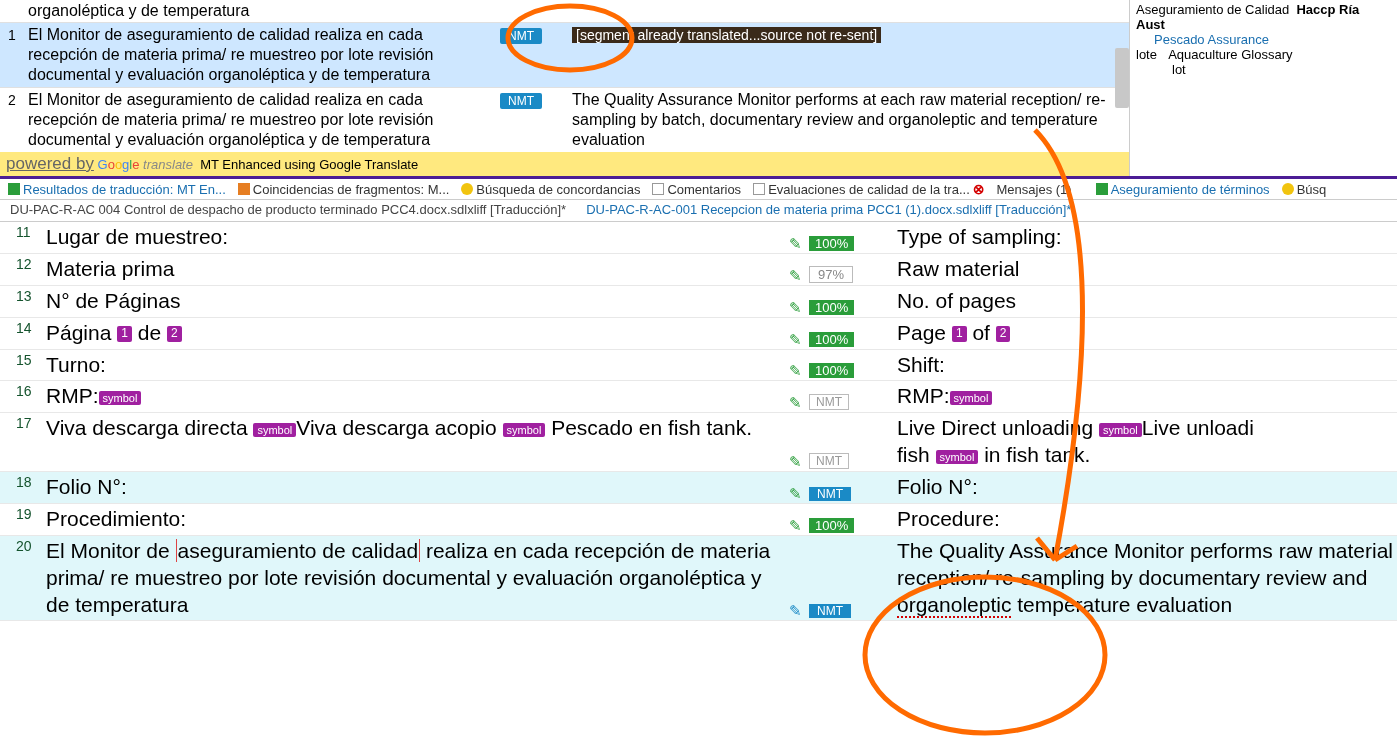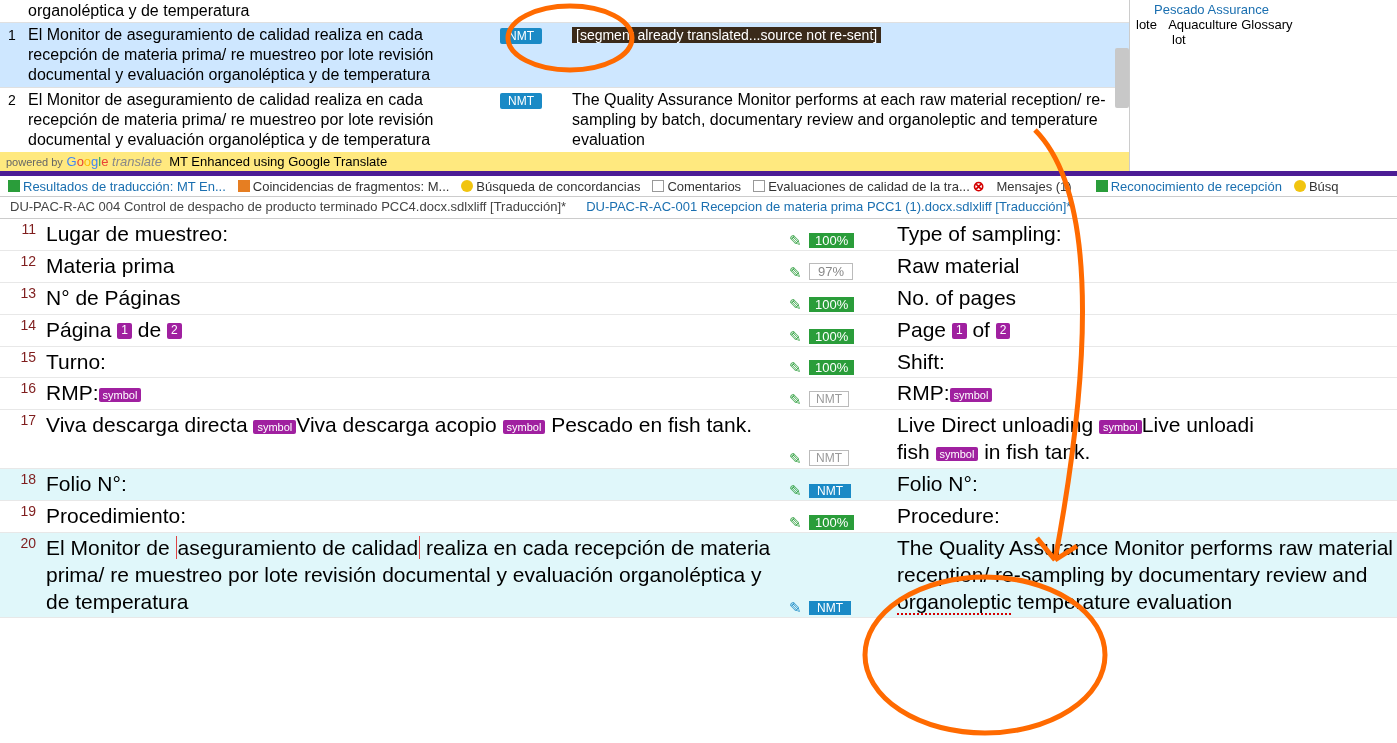--- a/index.html
+++ b/index.html
@@ -1,37 +1,37 @@
 <!DOCTYPE html>
 <html><head>
 <meta charset="utf-8">
 <style>
 * { box-sizing: border-box; margin: 0; padding: 0; }
 body { font-family: Arial, sans-serif; font-size: 14px; background: #fff; width: 1397px; height: 743px; overflow: hidden; position: relative; }
 
-.top-area { display: flex; border-bottom: 5px solid #4c1d95; }
+.top-area { display: flex; border-bottom: 3px solid #4c1d95; }
 .top-left { flex: 1; position: relative; }
 .top-right { width: 268px; border-left: 1px solid #ccc; padding: 2px 6px; font-size: 13px; }
 
 .continuation-row { padding: 2px 28px; font-size: 16px; }
 
 .match-row { display: flex; align-items: flex-start; border-top: 1px solid #e0e0e0; }
 .match-row.highlighted { background: #cee7ff; }
 .match-num { width: 24px; text-align: center; font-size: 14px; padding-top: 4px; }
 .match-source { width: 476px; padding: 2px 4px; font-size: 16px; line-height: 1.25; }
 .match-center { width: 68px; padding-top: 4px; }
 .match-target { flex: 1; padding: 2px 4px; font-size: 16px; line-height: 1.25; }
 
 .nmt-badge { background: #1a8ac6; color: #fff; font-size: 12px; padding: 1px 8px; border-radius: 2px; display: inline-block; }
 .already-translated { background: #3a2a1a; color: #fff; font-size: 14px; padding: 0 4px; }
 
 .scrollbar-v { position: absolute; right: 0; top: 48px; width: 14px; height: 60px; background: #c8c8c8; border-radius: 2px; }
 
 .powered-row { background: #ffe97f; padding: 2px 6px; font-size: 13px; }
-.powered-by { color: #666; font-size: 11px; }
+.powered-by { color: #666; font-size: 17px; text-decoration: underline; }
 .google-brand .g1{color:#4285F4}.google-brand .g2{color:#EA4335}.google-brand .g3{color:#FBBC05}.google-brand .g4{color:#4285F4}.google-brand .g5{color:#34A853}.google-brand .g6{color:#EA4335}
 .translate-word { color: #888; font-style: italic; }
 
 .tabs-row { display: flex; align-items: center; border-bottom: 1px solid #ccc; font-size: 13px; padding: 1px 4px; gap: 4px; white-space: nowrap; overflow: hidden; }
 .tab-item { display: flex; align-items: center; gap: 3px; padding: 1px 4px; }
 .tab-link { color: #1a6fb0; }
 .tab-text { color: #333; }
 .icon-sq { width: 12px; height: 12px; display: inline-block; }
 .icon-green { background: #2a9d3a; }
 .icon-orange { background: #e67e22; }
@@ -41,21 +41,21 @@
 .icon-term { background: #2a9d3a; }
 
 .doc-tabs { display: flex; font-size: 13px; border-bottom: 1px solid #ccc; }
 .doc-tab { padding: 2px 10px; }
 .doc-tab.active { color: #1a6fb0; border-bottom: 2px solid #fff; }
 .doc-tab.inactive { color: #444; }
 
 .segments { }
 .seg-row { display: flex; border-bottom: 1px solid #e8e8e8; }
 .seg-row.draft { background: #e0f7fa; }
-.seg-num { width: 42px; text-align: right; padding: 2px 6px 0 16px; font-size: 14px; color: #7f1d1d; }
+.seg-num { width: 42px; text-align: left; padding: 2px 6px 0 16px; font-size: 14px; color: #14532d; }
 .seg-source { width: 743px; padding: 2px 4px; font-size: 21px; line-height: 1.28; }
 .seg-status { width: 108px; padding: 2px 4px; display: flex; align-items: flex-end; gap: 4px; }
 .seg-target { flex: 1; padding: 2px 4px; font-size: 21px; line-height: 1.28; overflow: hidden; white-space: normal; }
 
 .pencil { width: 16px; height: 16px; display: inline-block; position: relative; }
 .pencil::before { content: "✎"; color: #2a9d3a; font-size: 15px; }
 .pencil.blue::before { color: #1a8ac6; }
 
 .pct-badge { background: #2a9d3a; color: #fff; font-size: 13px; padding: 0 6px; display: inline-block; min-width: 44px; text-align: center; }
 .pct-badge.outline { background: #fff; color: #888; border: 1px solid #bbb; }
@@ -99,20 +99,24 @@
       </div>
     <div class="scrollbar-v"></div>
     <div class="powered-row">
       <span class="powered-by">powered by</span>
       <span class="google-brand"><span class="g1">G</span><span class="g2">o</span><span class="g3">o</span><span class="g4">g</span><span class="g5">l</span><span class="g6">e</span></span>
       <span class="translate-word">translate</span>
       &nbsp;<span>MT Enhanced using Google Translate</span>
     </div>
   </div>
   <div class="top-right">
+    <div class="term-header">
+      <span>Aseguramiento de Calidad</span>
+      &nbsp;<span class="term-bold">Haccp Ría Aust</span>
+    </div>
     <div class="term-link">Pescado Assurance</div>
     <div class="term-header">
       <span>lote</span>
       &nbsp;<span class="term-gray" style="padding-left:4px">Aquaculture Glossary</span>
     </div>
     <div class="term-sub">lot</div>
   </div>
 </div>
 
 <div class="tabs-row">
@@ -135,21 +139,21 @@
   <div class="tab-item">
       <span class="icon-sq icon-paper"></span>
       <span class="tab-text">Evaluaciones de calidad de la tra...</span>
       <span class="icon-red-x">⊗</span>
     </div>
   <div class="tab-item">
       <span class="tab-text">Mensajes (1)</span>
     </div>
   <div class="tab-item" style="margin-left:12px">
       <span class="icon-sq icon-term"></span>
-      <span class="tab-link">Reconocimiento de recepción</span>
+      <span class="tab-link">Aseguramiento de términos</span>
     </div>
   <div class="tab-item">
       <span class="icon-sq icon-yellow"></span>
       <span class="tab-text">Búsq</span>
     </div>
 </div>
 
 <div class="doc-tabs">
   <div class="doc-tab inactive">DU-PAC-R-AC 004 Control de despacho de producto terminado PCC4.docx.sdlxliff [Traducción]*</div>
   <div class="doc-tab active">DU-PAC-R-AC-001 Recepcion de materia prima PCC1 (1).docx.sdlxliff [Traducción]*</div>

